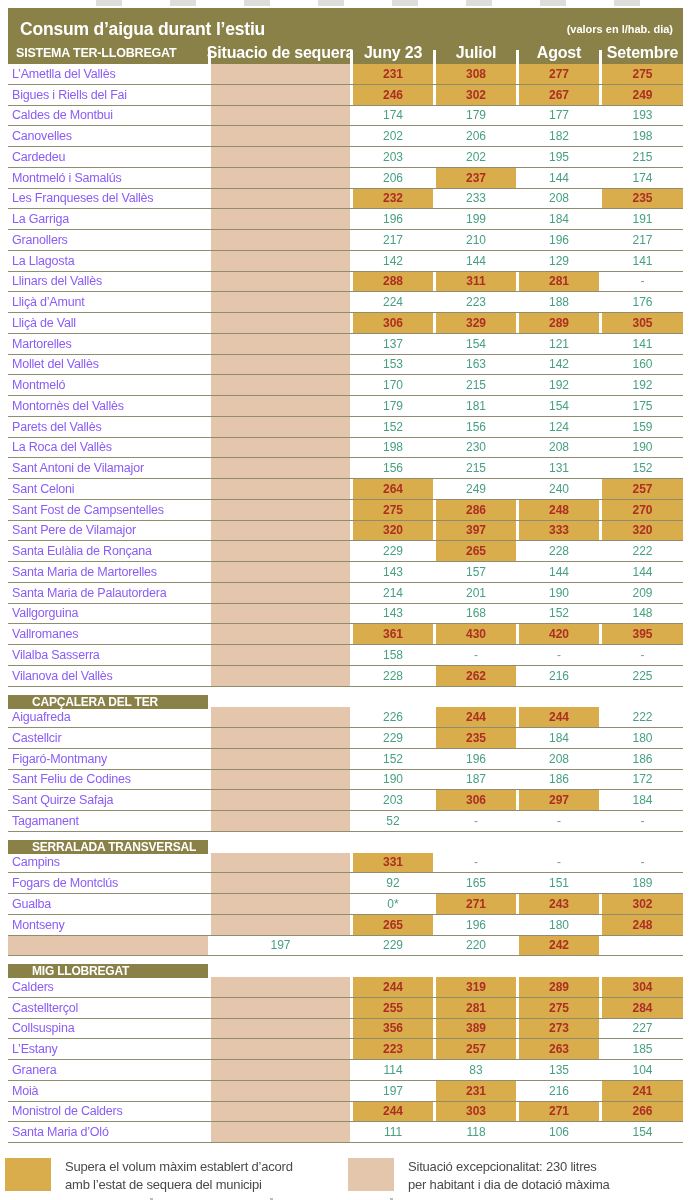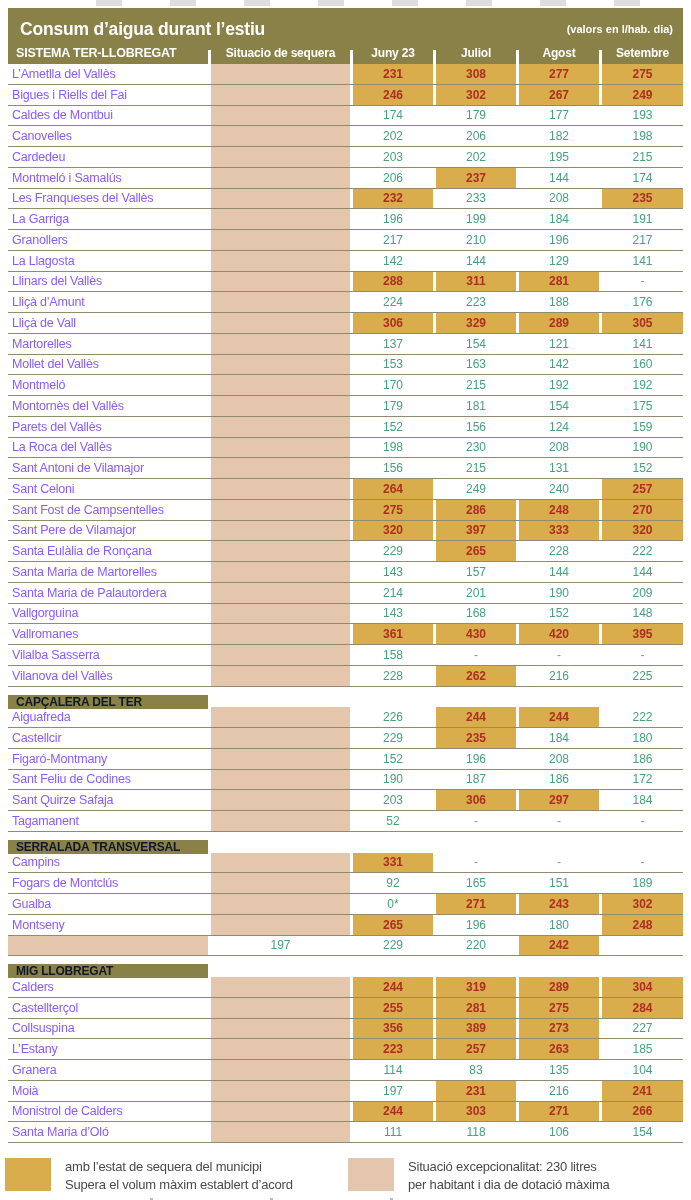--- a/index.html
+++ b/index.html
@@ -25,43 +25,43 @@
   .titlebar .title { font-size:17.5px; font-weight:bold; letter-spacing:-0.2px; }
   .titlebar .units { font-size:11px; font-weight:bold; }
 
   .table { position:absolute; left:8px; top:42px; width:675px; }
   .grid-row {
     display:grid; grid-template-columns:200px 139px 80px 80px 80px 81px;
     column-gap:3px; box-sizing:border-box; align-items:stretch;
   }
   .thead { height:22px;border-radius:11px; }
   .th {
-    background:#8a8148; color:#fff; font-weight:bold; font-size:12px;
+    background:#8a8148; color:#fff; font-weight:bold; font-size:16px;
     display:flex; align-items:center; justify-content:center;
     letter-spacing:-0.2px; white-space:nowrap;
   }
   .th.first { justify-content:flex-start; padding-left:8px; font-size:12.5px; }
 
   .data-row { height:20.75px; border-bottom:1px solid #908d6e; }
   .name-cell {
     font-size:12.5px; color:#8b5cf6; display:flex; align-items:center;
     padding-left:4px; white-space:nowrap; letter-spacing:-0.2px;
   }
   .seq-cell { background:#e3c6ab; }
   .val-cell {
     font-size:12px; color:#47a07e; display:flex; align-items:center;
     justify-content:center; white-space:nowrap;
   }
   .val-cell.hl { background:#d9ac4c; color:#ad2f23; font-weight:bold; }
   .val-cell.dash { color:#7d9a8c; }
 
   .section-row { height:20.75px; }
   .section-band {
-    grid-column:1 / 2; background:#8a8148; color:#0f172a; font-weight:bold;
-    font-size:12px; display:flex; align-items:center; padding-left:8px;
+    grid-column:1 / 2; background:#8a8148; color:#ffffff; font-weight:bold;
+    font-size:12px; display:flex; align-items:center; padding-left:24px;
     letter-spacing:-0.2px; white-space:nowrap;margin-top:8px;
   }
 
   .legend-item { position:absolute; top:1158px; display:flex; align-items:flex-start; }
   .legend-item.one { left:5px; }
   .legend-item.two { left:348px; }
   .swatch { width:46px; height:33px; flex:0 0 46px; }
   .swatch.gold { background:#d9ac4c; }
   .swatch.tan { background:#e3c6ab; }
   .legend-text {
@@ -541,22 +541,22 @@
       <div class="val-cell">118</div>
       <div class="val-cell">106</div>
       <div class="val-cell">154</div>
     </div>
   </div>
   </div>
 
   <div class="legend-item one">
     <div class="swatch gold"></div>
     <div class="legend-text">
+      <div>Supera el volum màxim establert d’acord</div>
       <div>amb l’estat de sequera del municipi</div>
-      <div>Supera el volum màxim establert d’acord</div>
     </div>
   </div>
 
   <div class="legend-item two">
     <div class="swatch tan"></div>
     <div class="legend-text">
       <div>Situació excepcionalitat: 230 litres</div>
       <div>per habitant i dia de dotació màxima</div>
     </div>
   </div>

